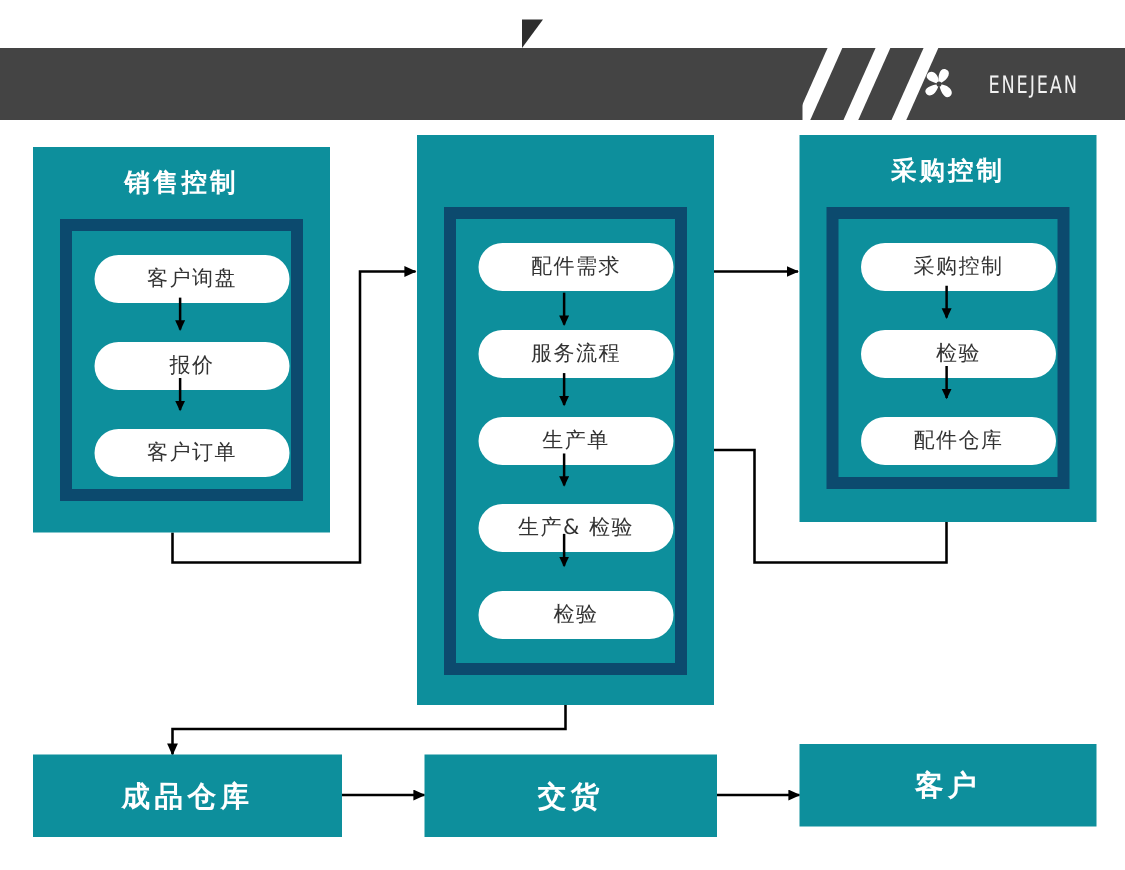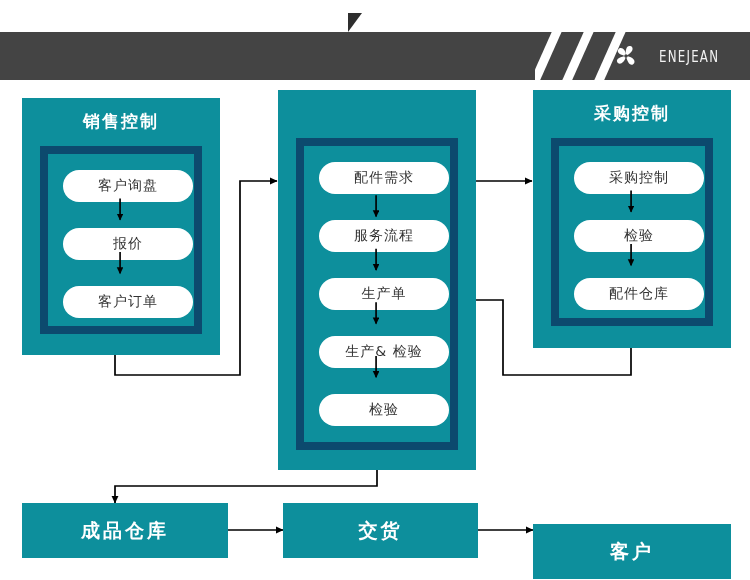--- a/index.html
+++ b/index.html
@@ -247,15 +247,15 @@
         <g fill="none" stroke="#000000" stroke-width="1.8" marker-end="url(#ah2)">
           <path d="M78,47 L78,70"></path>
           <path d="M78,105 L78,128"></path>
         </g>
       </svg>
     </div>
   </div>
 
   <div class="bbox" style="left:22px; top:503px; width:206px; height:55px;">成品仓库</div>
   <div class="bbox" style="left:283px; top:503px; width:195px; height:55px;">交货</div>
-  <div class="bbox" style="left:533px; top:524px; width:198px; height:55px;">客户</div>
+  <div class="bbox" style="left:533px; top:496px; width:198px; height:55px;">客户</div>
 
 </div>
 
 </body></html>

